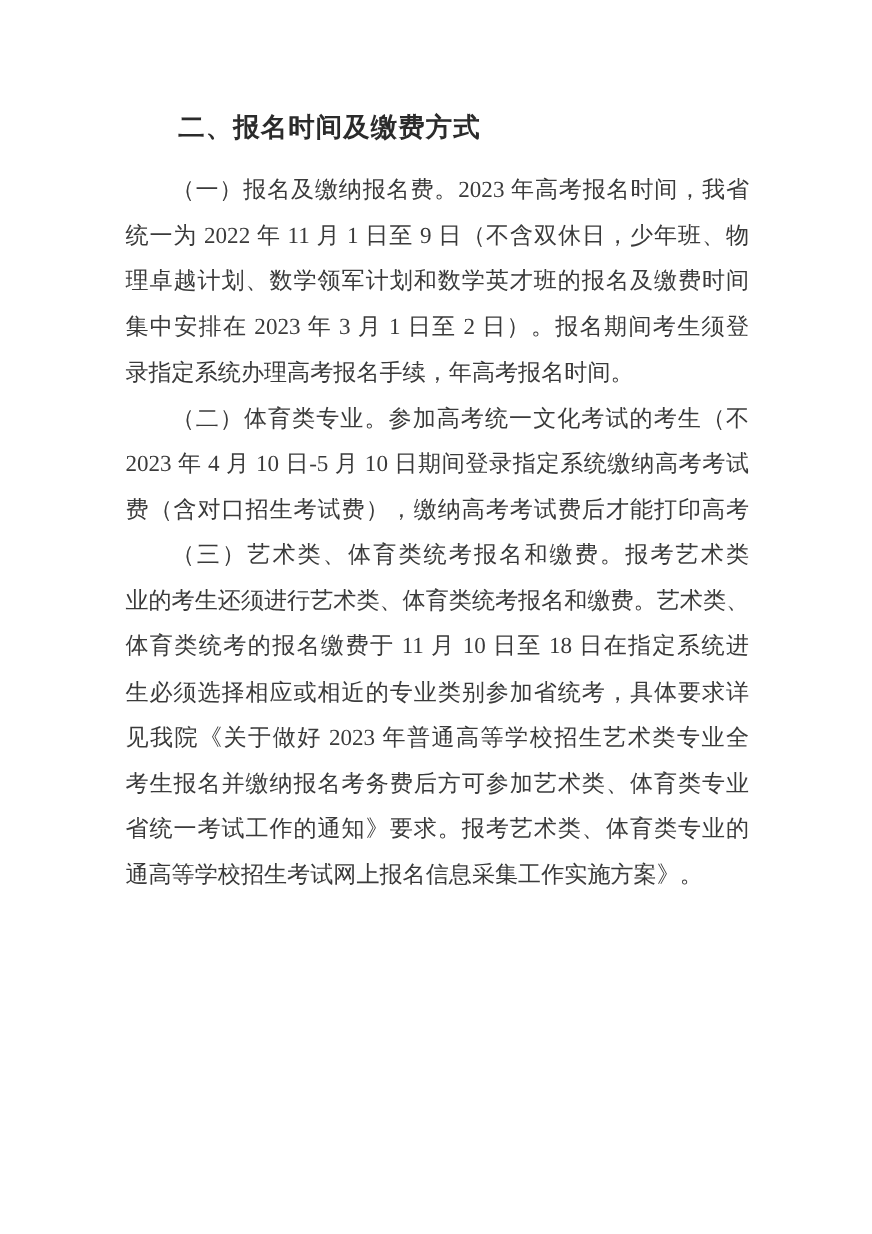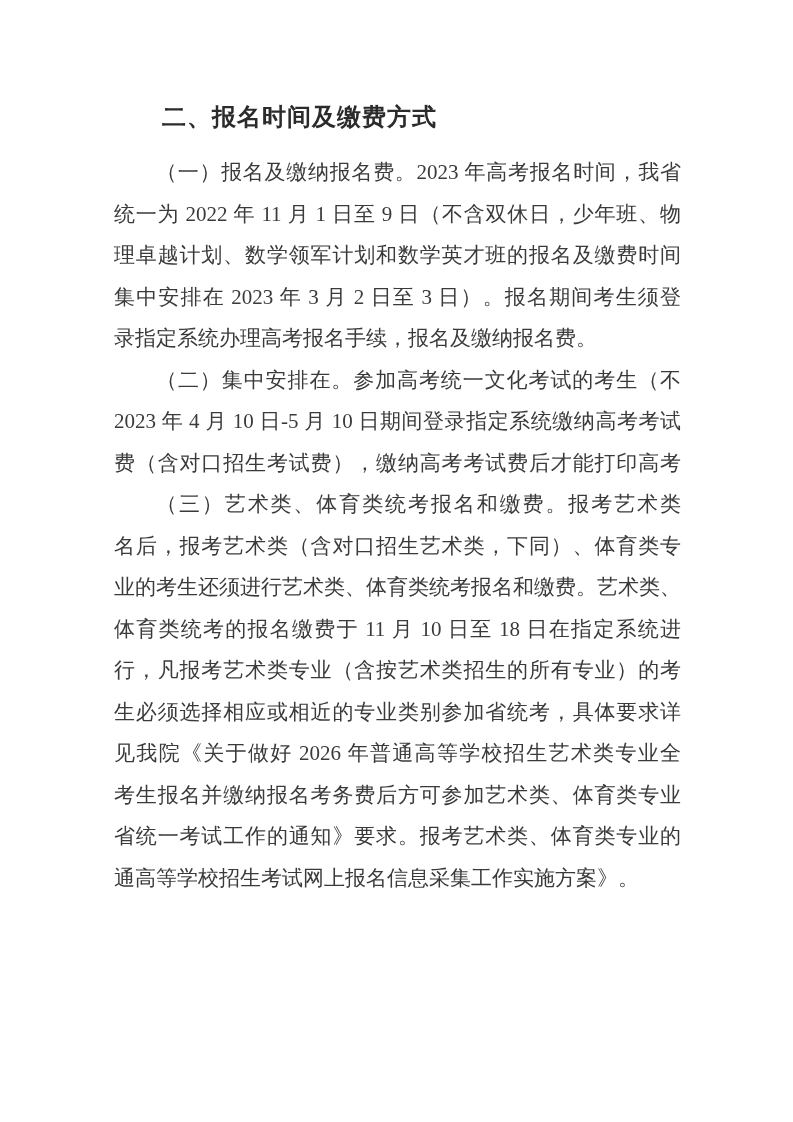--- a/index.html
+++ b/index.html
@@ -50,35 +50,33 @@
 </head>
 <body>
 
 <div class="page">
   <h2 class="heading">二、报名时间及缴费方式</h2>
 
   <div class="paragraph">
       <div class="line first">（一）报名及缴纳报名费。2023 年高考报名时间，我省</div>
       <div class="line">统一为 2022 年 11 月 1 日至 9 日（不含双休日，少年班、物</div>
       <div class="line">理卓越计划、数学领军计划和数学英才班的报名及缴费时间</div>
-      <div class="line">集中安排在 2023 年 3 月 2 日至 3 日）。报名期间考生须登</div>
-      <div class="line last">录指定系统办理高考报名手续，报名及缴纳报名费。</div>
+      <div class="line">集中安排在 2023 年 3 月 1 日至 2 日）。报名期间考生须登</div>
+      <div class="line last">录指定系统办理高考报名手续，年高考报名时间。</div>
     </div>
 
   <div class="paragraph">
-      <div class="line first">（二）集中安排在。参加高考统一文化考试的考生（不</div>
+      <div class="line first">（二）体育类专业。参加高考统一文化考试的考生（不</div>
       <div class="line">2023 年 4 月 10 日-5 月 10 日期间登录指定系统缴纳高考考试</div>
       <div class="line">费（含对口招生考试费），缴纳高考考试费后才能打印高考</div>
     </div>
 
   <div class="paragraph">
       <div class="line first">（三）艺术类、体育类统考报名和缴费。报考艺术类</div>
-      <div class="line">名后，报考艺术类（含对口招生艺术类，下同）、体育类专</div>
       <div class="line">业的考生还须进行艺术类、体育类统考报名和缴费。艺术类、</div>
       <div class="line">体育类统考的报名缴费于 11 月 10 日至 18 日在指定系统进</div>
-      <div class="line">行，凡报考艺术类专业（含按艺术类招生的所有专业）的考</div>
       <div class="line">生必须选择相应或相近的专业类别参加省统考，具体要求详</div>
-      <div class="line">见我院《关于做好 2026 年普通高等学校招生艺术类专业全</div>
+      <div class="line">见我院《关于做好 2023 年普通高等学校招生艺术类专业全</div>
       <div class="line">考生报名并缴纳报名考务费后方可参加艺术类、体育类专业</div>
       <div class="line">省统一考试工作的通知》要求。报考艺术类、体育类专业的</div>
       <div class="line last">通高等学校招生考试网上报名信息采集工作实施方案》。</div>
     </div>
 </div>
 
 </body></html>

